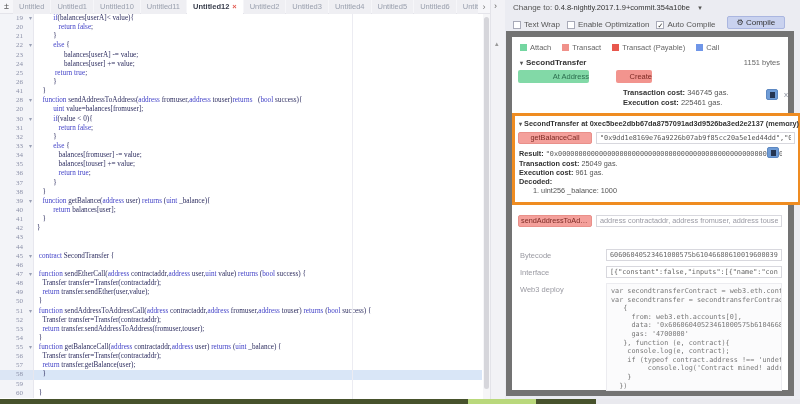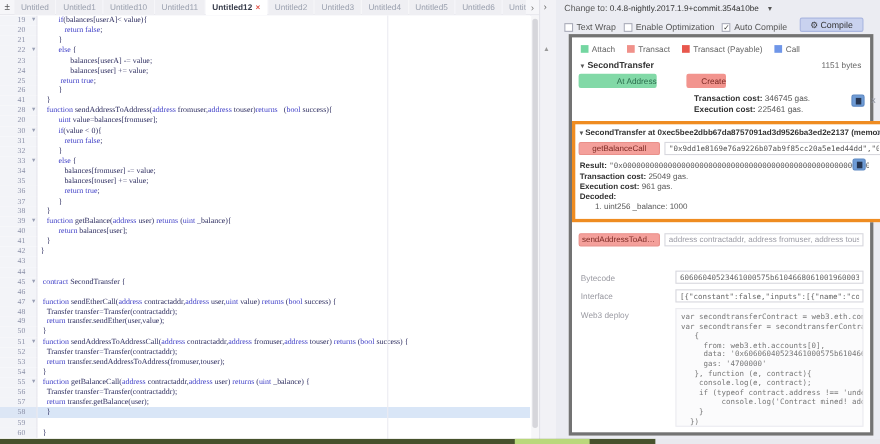--- a/index.html
+++ b/index.html
@@ -41,21 +41,21 @@
   .chrow { position:absolute; left:8px; top:3px; white-space:nowrap; color:#555; }
   .chrow .ver { font-family:Liberation Sans, sans-serif; font-size:7.5px; color:#333; }
   .chrow .caret { color:#555; font-size:7px; margin-left:6px; }
   .optsrow { position:absolute; left:8px; top:16px; height:13px; display:flex; align-items:flex-end; white-space:nowrap; color:#555; }
   .cb { width:8px; height:8px; border:1px solid #a8aab8; background:#fff; display:inline-block;
         font-size:7px; line-height:7px; text-align:center; color:#333; margin-right:3px; flex:none; }
   .cblabel { margin-right:7px; }
   .compilebtn { background:#c9d2ef; border:1px solid #aab6e0; border-radius:2px; padding:1px 9px;
                 font-size:8px; color:#333; margin-left:4px; }
 
-  .card { position:absolute; left:1px; top:31px; right:6px; bottom:8px; background:#fff; border:3px solid #737373;margin-left:11px; }
+  .card { position:absolute; left:1px; top:31px; right:6px; bottom:8px; background:#fff; border:6px solid #737373; }
 
   .legend { position:absolute; left:8px; top:6px; display:flex; gap:11px; }
   .litem { display:flex; align-items:center; gap:3px; color:#666; font-size:7.5px; }
   .swatch { width:7px; height:7px; display:inline-block; }
 
   .chdr { position:absolute; left:8px; top:21px; font-weight:bold; color:#333; font-size:8px; }
   .chdr .tri { font-size:6px; color:#555; margin-right:3px; }
   .bytes { position:absolute; right:8px; top:21px; color:#666; font-size:7.5px; }
 
   .btn { display:block; position:absolute; height:13px; line-height:13px; text-align:right;

